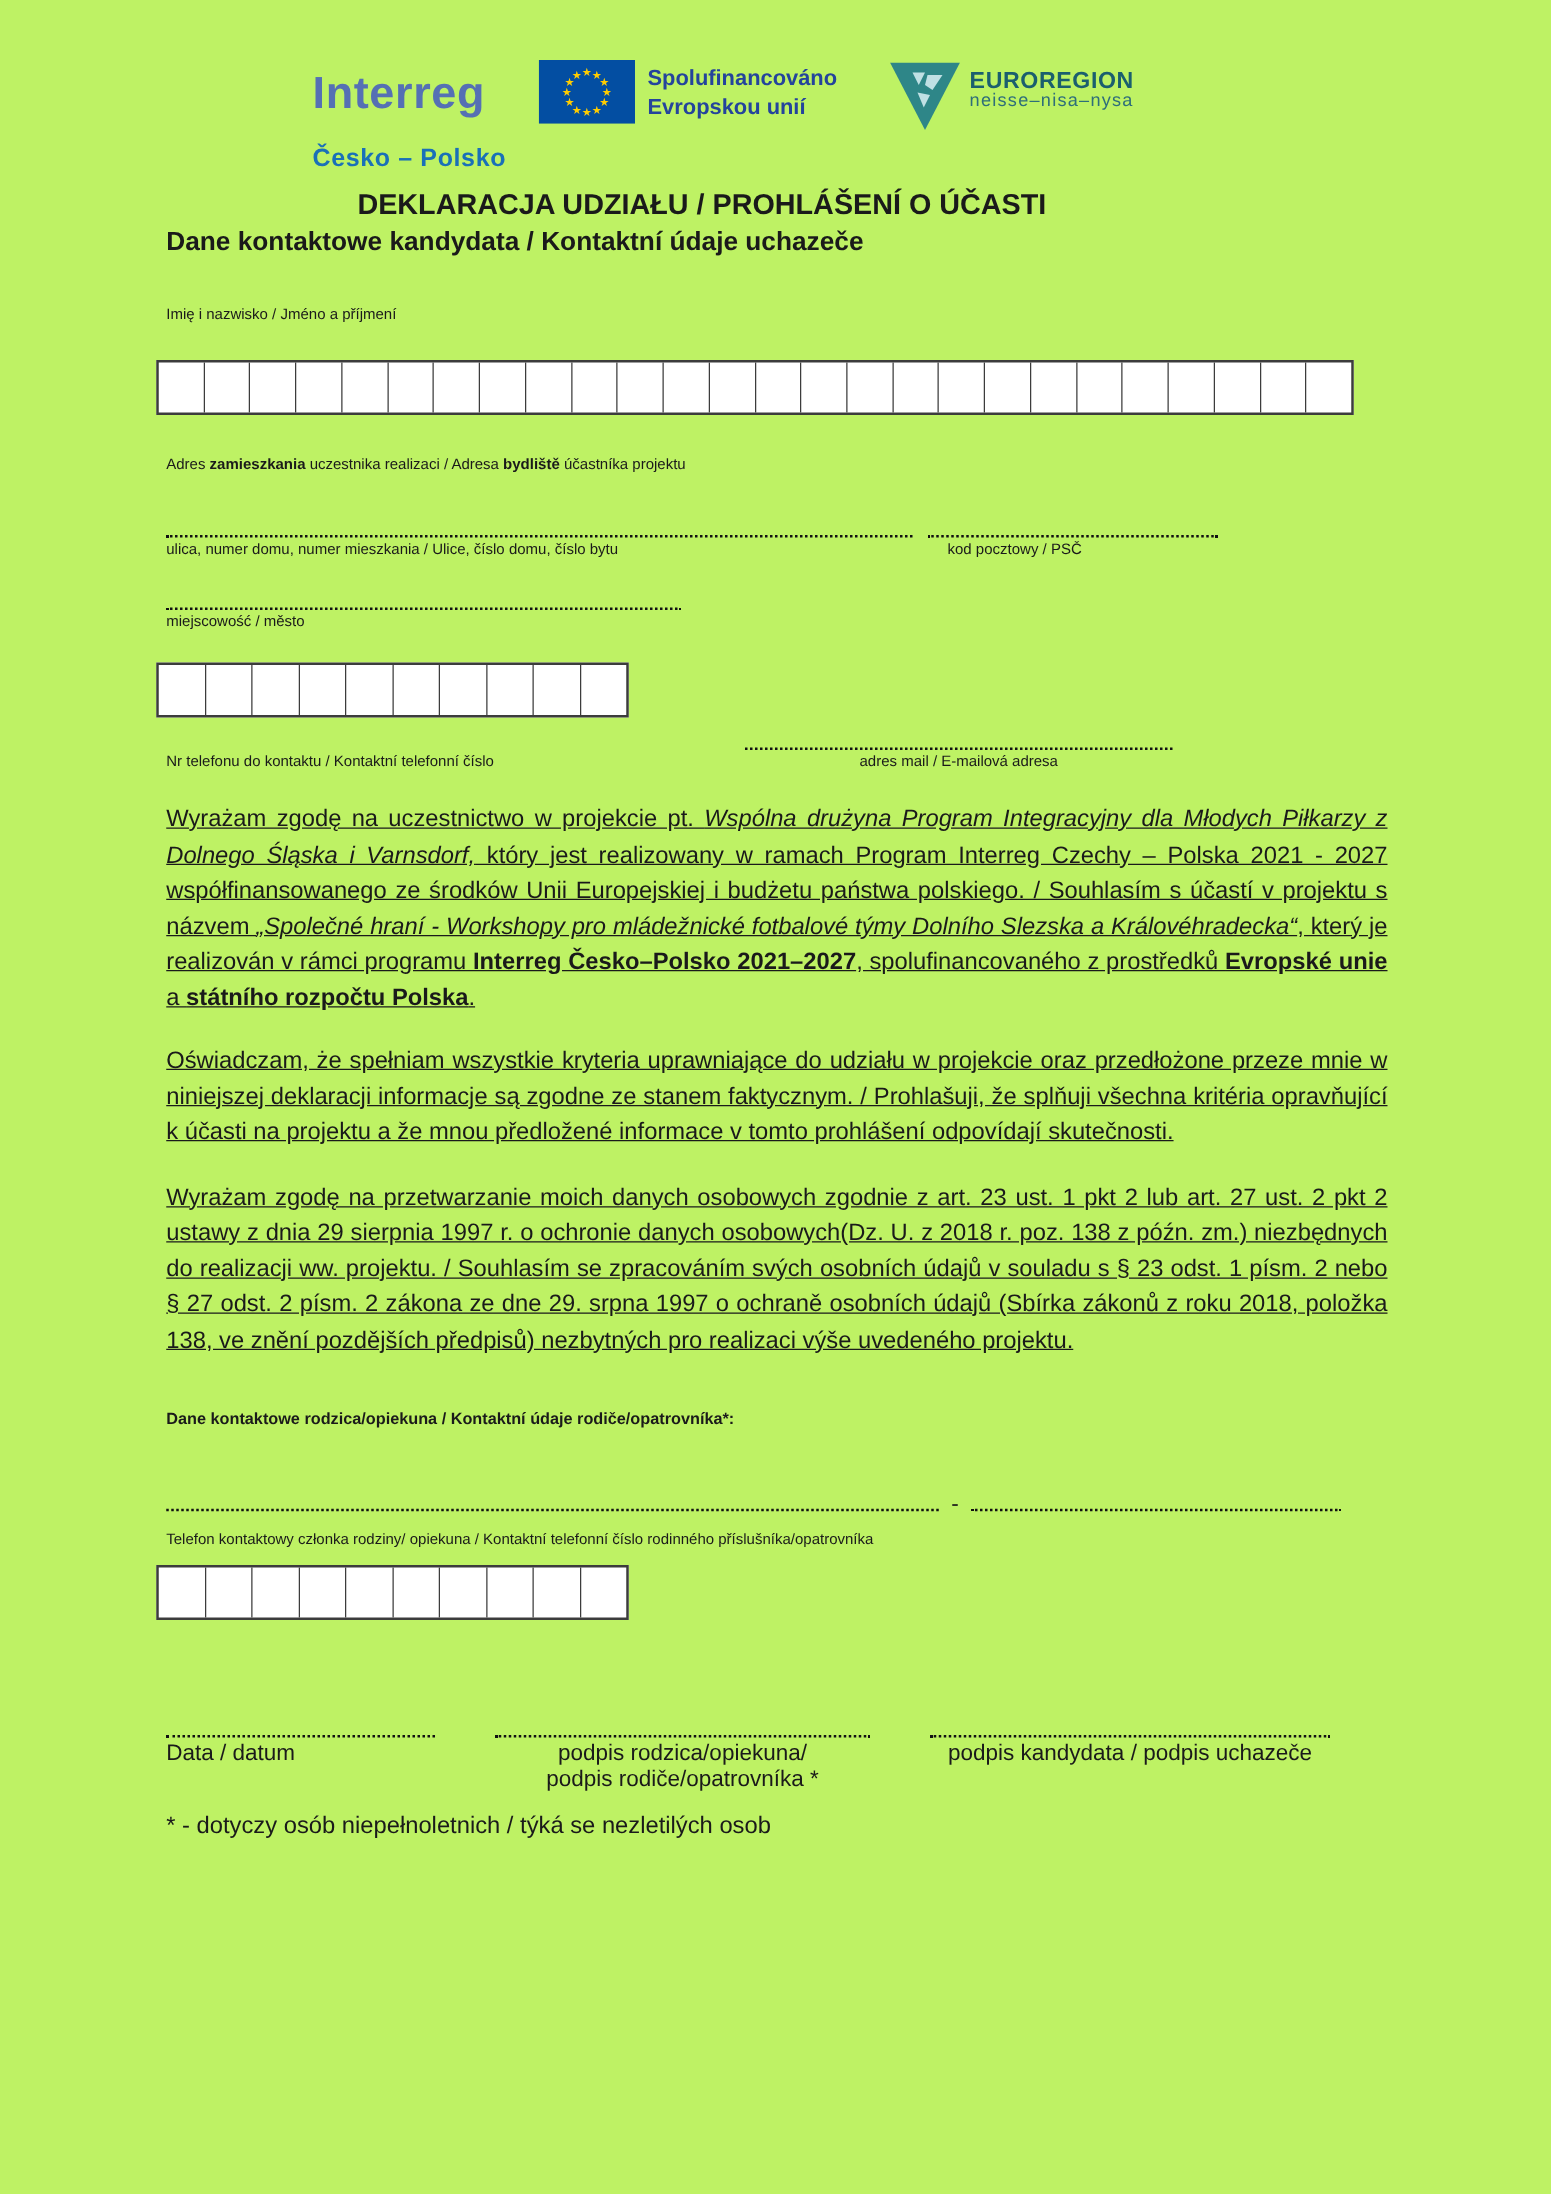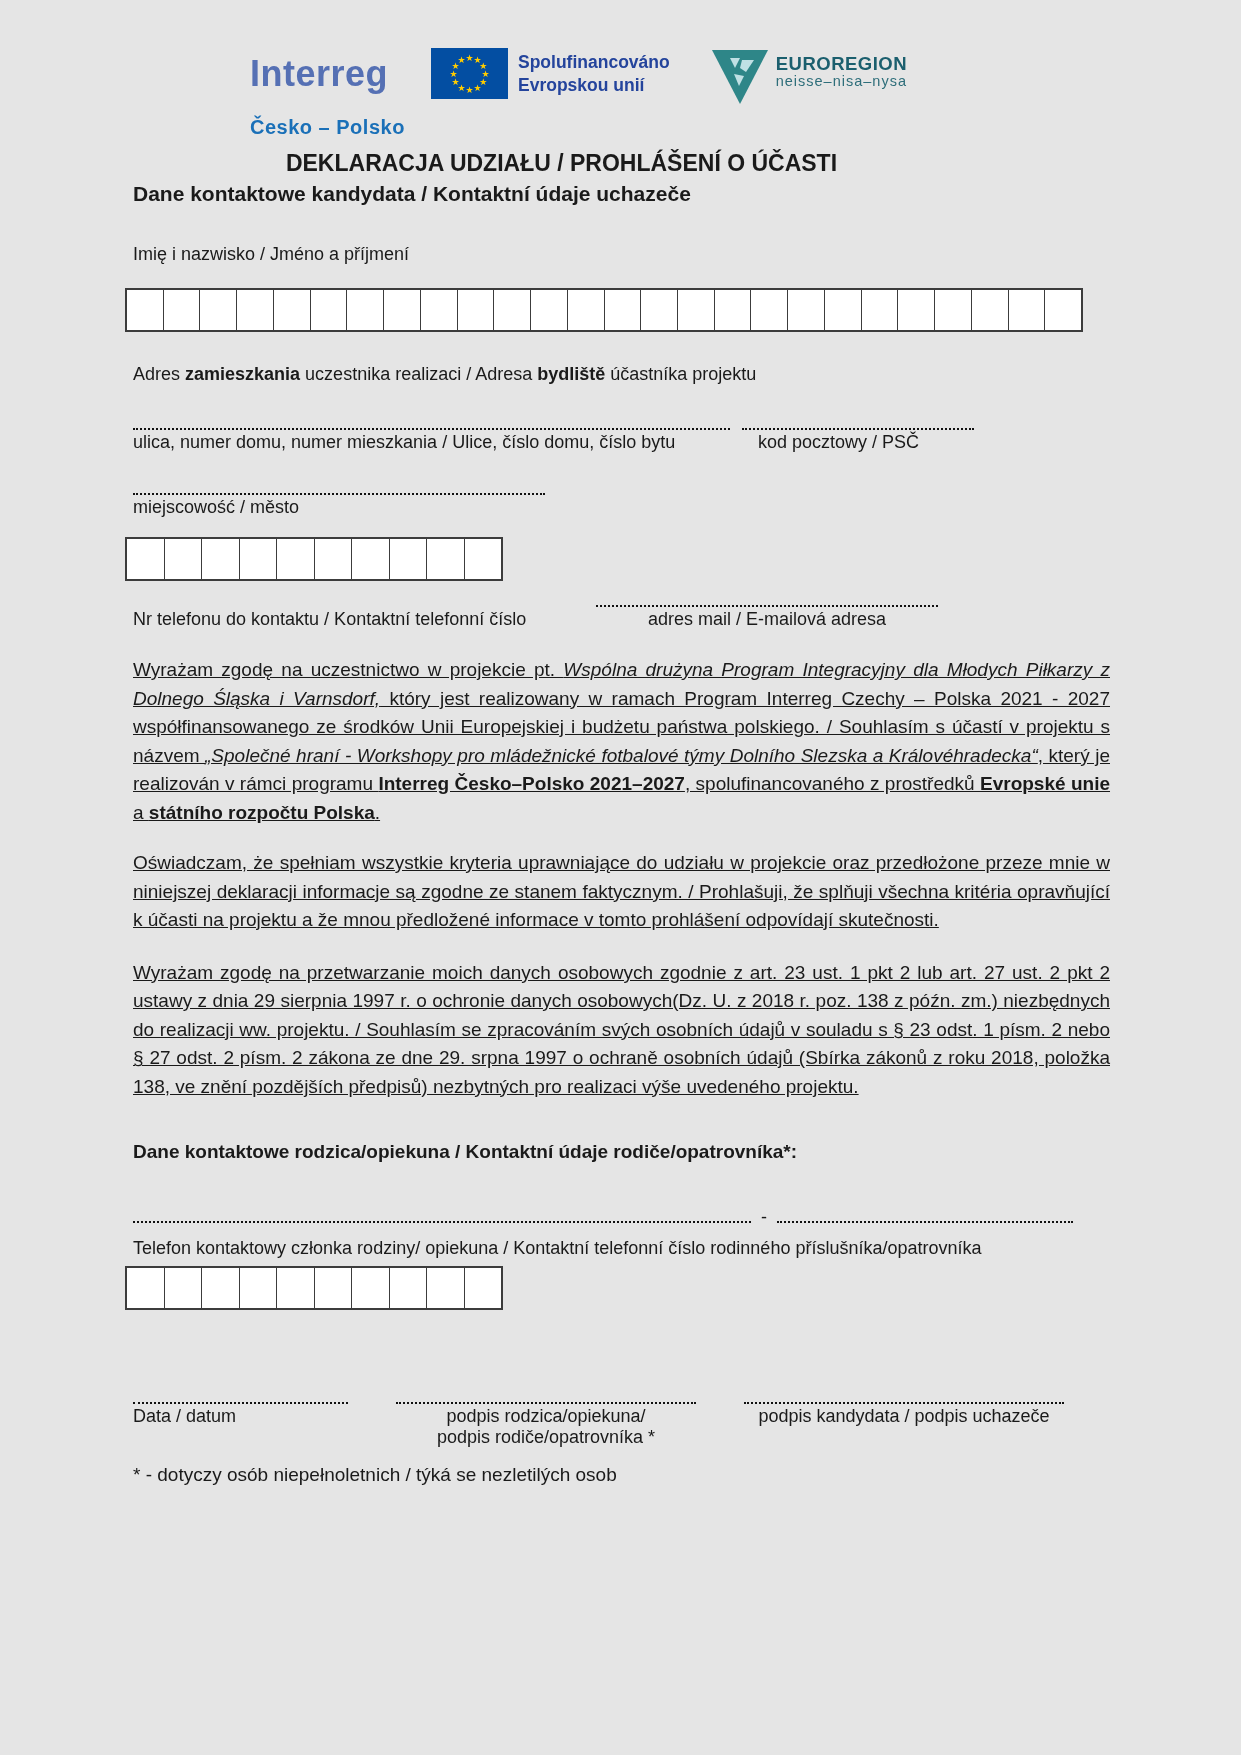--- a/index.html
+++ b/index.html
@@ -1,35 +1,35 @@
 <!DOCTYPE html>
 <html><head>
 <meta charset="utf-8">
 <style>
   html,body { margin:0; padding:0; background:#ffffff; }
   .page {
     width:1241px; height:1755px; box-sizing:border-box;
     padding:46px 131px 0 133px; overflow:hidden; position:relative;
-    font-family:"Liberation Sans", sans-serif; color:#1a1a1a; background:#e5e5e5;
+    font-family:"Liberation Sans", sans-serif; color:#1a1a1a; background:#bef264;
   }
   
   .logos { display:flex; align-items:flex-start; margin-left:117px; }
   .interreg-name { font-size:36px; font-weight:600; color:#5570b4; letter-spacing:0.5px; width:165px; line-height:56px; }
   .eu-block { margin-left:16px; display:flex; gap:10px; align-items:flex-start; padding-top:2px; }
   .eu-text { font-weight:bold; color:#24449c; font-size:17.5px; line-height:1.3; padding-top:3px; }
   .euroregion { margin-left:42px; display:flex; gap:8px; align-items:flex-start; padding-top:4px; }
   .er-text { line-height:1.1; padding-top:4px; }
   .er-line1 { font-weight:bold; font-size:18.5px; color:#1b5f6e; letter-spacing:0.5px; }
   .er-line2 { font-size:14.5px; color:#2e6e7a; letter-spacing:1px; }
   .interreg-sub { margin-left:117px; margin-top:12px; font-size:20px; font-weight:bold; color:#1a70b8; letter-spacing:0.5px; height:26px; }
   
   .doc-title { margin-top:8px; font-size:23px; font-weight:bold; text-align:center; padding-right:120px; height:32px; }
   .sec-heading { font-size:21px; font-weight:bold; height:28px; }
-  .sec-heading2 { margin-top:40px; font-size:19px; font-weight:bold; height:24px; }
-  .label { font-size:18px; }
+  .sec-heading2 { margin-top:40px; font-size:13px; font-weight:bold; height:24px; }
+  .label { font-size:12px; }
   .nowrap { white-space:nowrap; }
   
   .cellrow { display:flex; border:2px solid #3c3c3c; height:44px; box-sizing:border-box; background:#fff; }
   .cellrow .cell { flex:1; border-right:1px solid #3c3c3c; }
   .cellrow .cell:last-child { border-right:none; }
   .row-name  { width:958px; margin-left:-8px; margin-top:22px; }
   .row-phone { width:378px; margin-left:-8px; }
   
   .dotted { border-bottom:2px dotted #111; height:10px; }
   .addr-grid { display:grid; grid-template-columns:597px 232px; column-gap:12px; }

